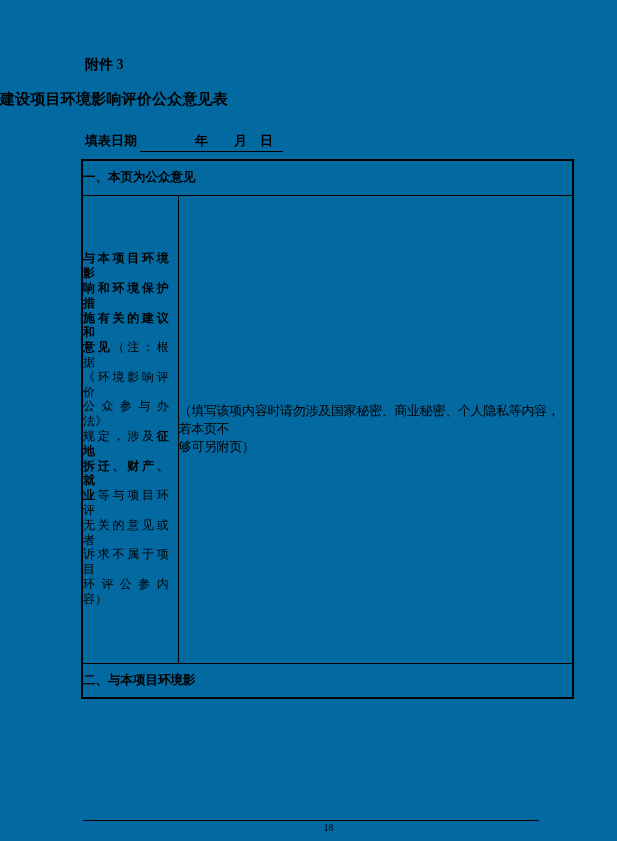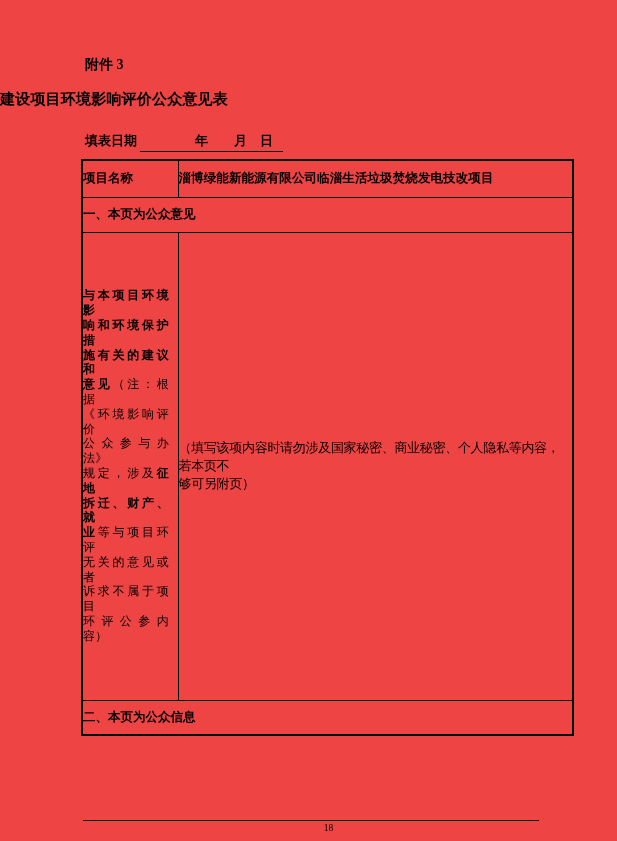--- a/index.html
+++ b/index.html
@@ -2,21 +2,21 @@
 <html><head>
 <meta charset="utf-8">
 <style>
   * { margin: 0; padding: 0; box-sizing: border-box; }
   html, body { background: #ffffff; }
   .page {
     position: relative;
     width: 617px;
     height: 841px;
     margin: 0 auto;
-    background: #ef4444;
+    background: #0369a1;
     color: #000000;
     font-family: "Liberation Serif", "DejaVu Serif", serif;
     overflow: hidden;
   }
   .attachment-label {
     position: absolute;
     left: 85px;
     top: 56px;
     font-size: 14px;
     font-weight: bold;
@@ -127,24 +127,20 @@
     <span>填表日期</span><span class="date-underline">年　　月　日</span>
   </div>
 
   <table class="form-table">
     <colgroup>
       <col style="width:96px">
       <col style="width:395px">
     </colgroup>
     <tbody>
       <tr>
-        <td class="cell-label" style="height:37px">项目名称</td>
-        <td class="cell-value">淄博绿能新能源有限公司临淄生活垃圾焚烧发电技改项目</td>
-      </tr>
-      <tr>
         <td class="section-row" colspan="2" style="height:35px">一、本页为公众意见</td>
       </tr>
       <tr>
         <td class="opinion-label-cell" style="height:468px">
           <div class="opinion-label"><span style="font-weight: bold;">与本项目环境影
 响和环境保护措
 施有关的建议和
 意见</span><span style="font-weight: normal;">（注：根据
 《环境影响评价
 公众参与办法》
@@ -154,21 +150,21 @@
 无关的意见或者
 诉求不属于项目
 环评公参内容）</span></div>
         </td>
         <td class="opinion-content-cell">
           <div class="opinion-note">（填写该项内容时请勿涉及国家秘密、商业秘密、个人隐私等内容，若本页不
 够可另附页）</div>
         </td>
       </tr>
       <tr>
-        <td class="section-row" colspan="2" style="height:35px">二、本页为公众信息</td>
+        <td class="section-row" colspan="2" style="height:35px">二、与本项目环境影</td>
       </tr>
     </tbody>
   </table>
 
   <div class="footer-divider"></div>
 
   <div class="page-number">18</div>
 
 </div>
 

